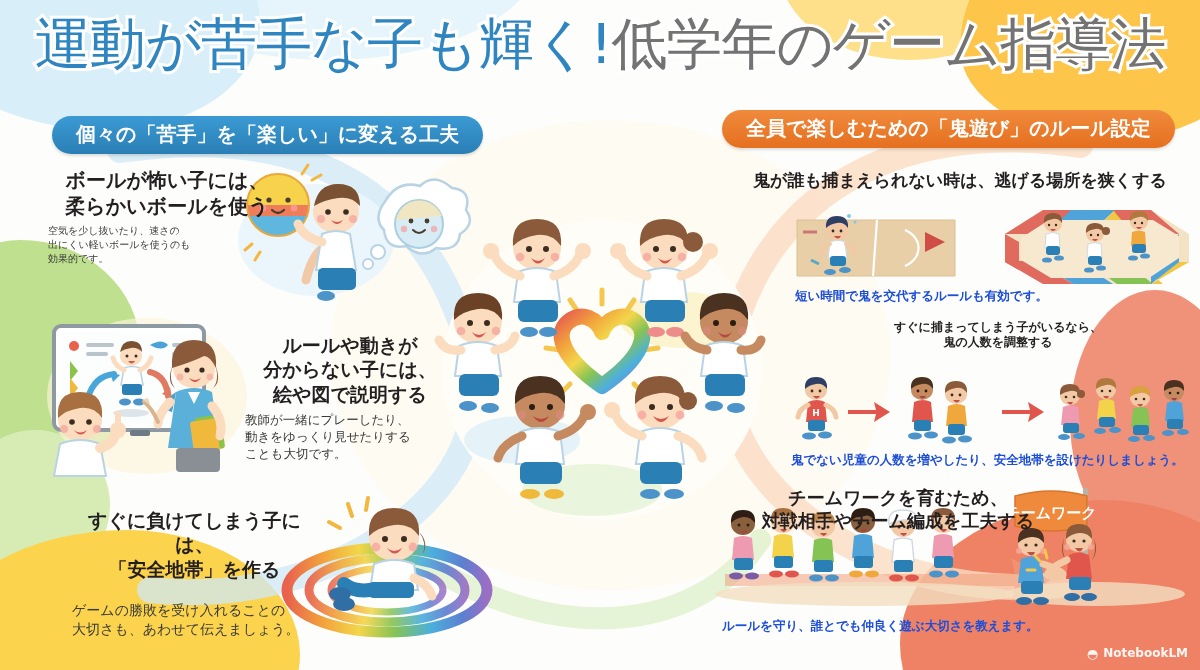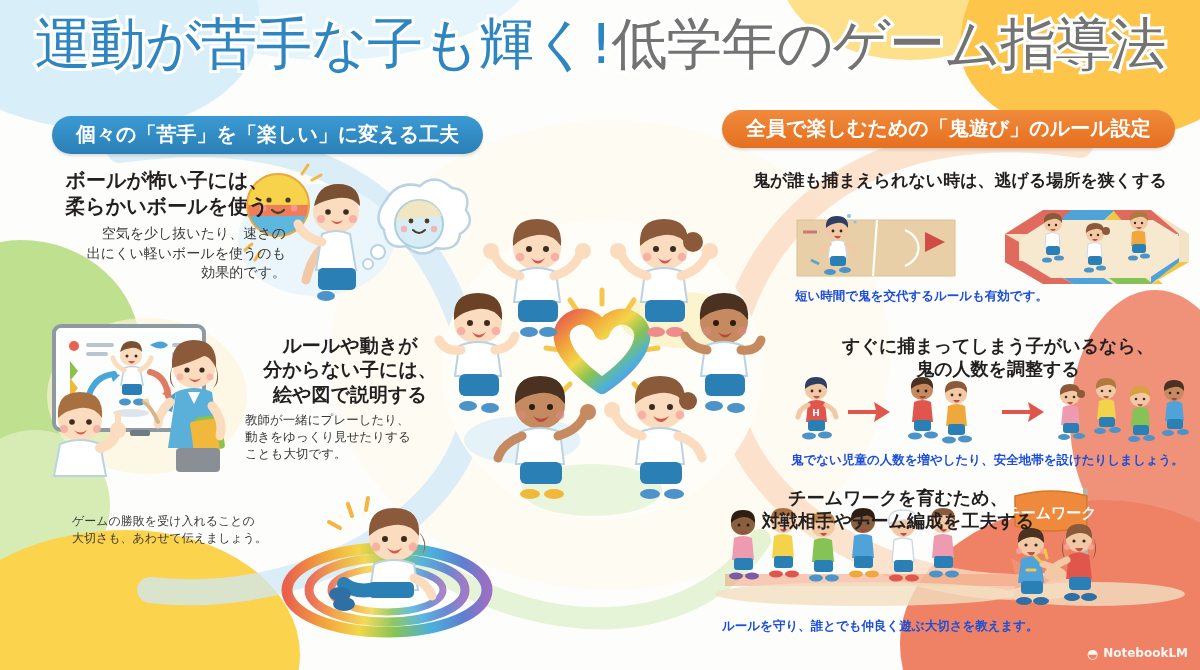--- a/index.html
+++ b/index.html
@@ -44,34 +44,34 @@
   .pill-left{left:52px;top:116px;background:linear-gradient(180deg,#3b9ad4 0%,#2a7fb5 100%);}
   .pill-right{left:722px;top:110px;background:linear-gradient(180deg,#f08a3c 0%,#e5701f 100%);}
 
   
   .head{font-weight:bold;color:#231f20;line-height:1.28;white-space:pre-line;text-align:center;}
   .body{color:#3a3a38;line-height:1.38;white-space:pre-line;}
 
   .blk{position:absolute;z-index:38;}
   .b1{left:48px;top:168px;width:238px;}
   .b1 .head{font-size:20px;}
-  .b1 .body{font-size:14px;margin-top:5px;text-align:right;}
+  .b1 .body{font-size:10px;margin-top:5px;}
 
   .b2{left:245px;top:333px;width:210px;}
   .b2 .head{font-size:19px;}
   .b2 .body{font-size:12.5px;margin-top:5px;}
 
   .b3{left:72px;top:508px;width:245px;}
   .b3 .head{font-size:19px;}
-  .b3 .body{font-size:12px;margin-top:5px;}
+  .b3 .body{font-size:14px;margin-top:20px;}
 
   .r1{left:730px;top:170px;width:460px;}
   .r1 .head{font-size:17px;}
   .r2{left:798px;top:320px;width:400px;}
-  .r2 .head{font-size:18px;margin-top:14px;}
+  .r2 .head{font-size:12px;}
   .r3{left:733px;top:486px;width:330px;}
   .r3 .head{font-size:18px;}
 
   .cap{position:absolute;z-index:38;font-size:12.5px;color:#1d4ed8;font-weight:600;white-space:nowrap;}
   .cap1{left:795px;top:288px;}
   .cap2{left:791px;top:452px;}
   .cap3{left:722px;top:618px;}
 
   
   .watermark{
@@ -252,20 +252,22 @@
   <div class="blk b2">
     <div class="head">ルールや動きが
 分からない子には、
 絵や図で説明する</div>
     <div class="body">教師が一緒にプレーしたり、
 動きをゆっくり見せたりする
 ことも大切です。</div>
   </div>
 
   <div class="blk b3">
+    <div class="head">すぐに負けてしまう子には、
+「安全地帯」を作る</div>
     <div class="body">ゲームの勝敗を受け入れることの
 大切さも、あわせて伝えましょう。</div>
   </div>
 
   <div class="ill" style="left:282px;top:486px;">
     <svg width="215" height="150" viewBox="0 0 215 150">
       <defs>
         <linearGradient id="rb" x1="0" y1="0" x2="1" y2="0">
           <stop offset="0%" stop-color="#e8624e"></stop>
             <stop offset="18%" stop-color="#f2a33c"></stop>

